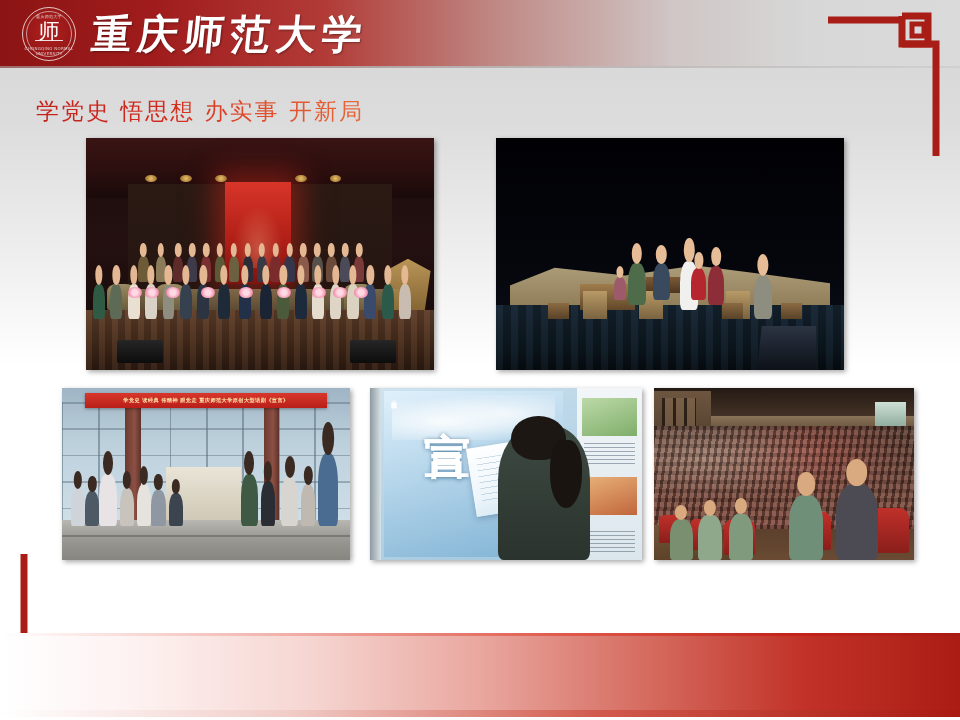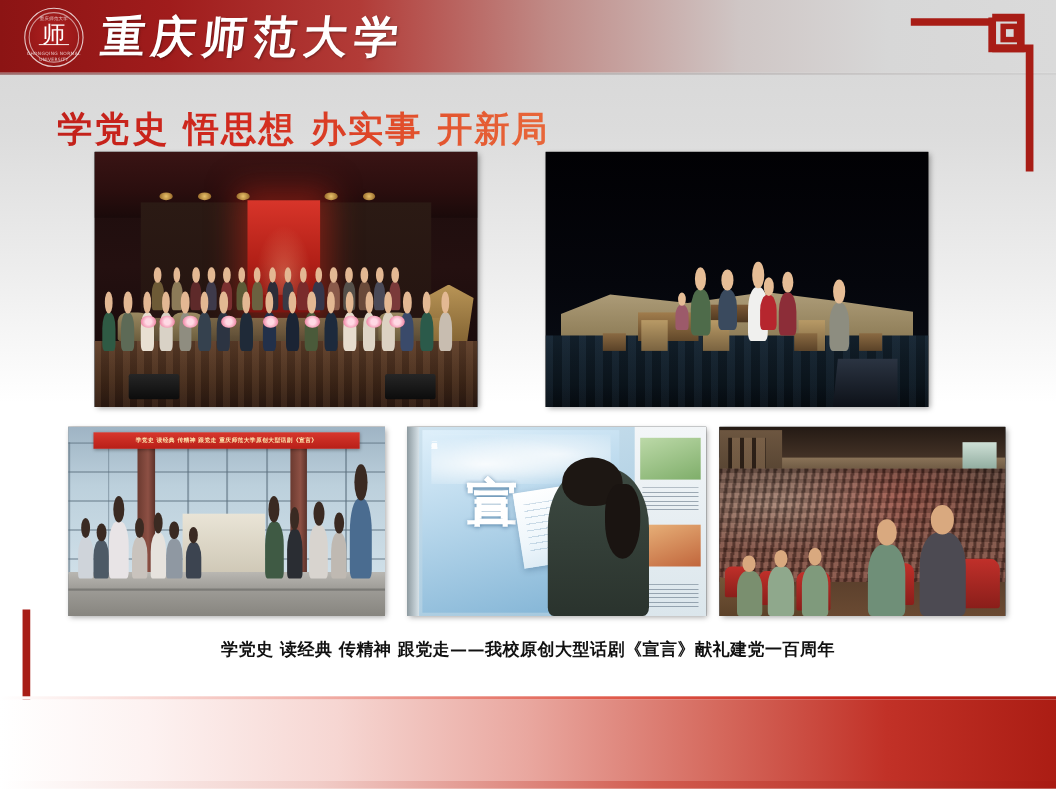--- a/index.html
+++ b/index.html
@@ -59,23 +59,23 @@
     transform:skewX(-6deg);
     white-space:nowrap;
   }
 
   
   .corner-tr{position:absolute;right:16px;top:10px;width:120px;height:150px;}
   .corner-bl{position:absolute;left:16px;bottom:18px;width:120px;height:150px;}
 
   
   .slide-title{
-    position:absolute;left:52px;top:96px;white-space:nowrap;
+    position:absolute;left:36px;top:96px;white-space:nowrap;
     font-family:"DejaVu Sans","Liberation Sans",sans-serif;
-    font-size:32px;font-weight:bold;letter-spacing:2px;
+    font-size:23px;font-weight:normal;letter-spacing:2px;
     background:linear-gradient(90deg,#c2211b 0%,#d22a1e 38%,#e2502c 72%,#e8673a 100%);
     -webkit-background-clip:text;background-clip:text;color:transparent;
     -webkit-text-fill-color:transparent;
     text-shadow:none;
   }
 
   
   .photo{
     position:absolute;overflow:hidden;background:#111;
     box-shadow:2px 2px 5px rgba(0,0,0,.35);
@@ -456,19 +456,18 @@
       <div class="p5-seat" style="left:55%;bottom:6%;width:13%;height:22%"></div>
       <div class="p5-seat" style="left:82%;bottom:4%;width:16%;height:26%"></div>
       <div class="p5-front" style="left:6%;width:9%;height:24%;background:#7a8f6f"></div>
       <div class="p5-front" style="left:17%;width:9%;height:26%;background:#8fa88c"></div>
       <div class="p5-front" style="left:29%;width:9%;height:27%;background:#7f9a7c"></div>
       <div class="p5-front" style="left:52%;width:13%;height:38%;background:#6f8f78"></div>
       <div class="p5-front" style="left:70%;width:16%;height:44%;background:#4c4a52"></div>
     </div>
   </div>
 
-  <div class="caption">学党史 读经典 传精神 跟党走——我校原创大型话剧《宣言》献礼建党一百周年</div>
 
   <div class="footer-rule"></div>
   <div class="footer-band"></div>
   <div class="footer-edge"></div>
 
 </div>
 
 </body></html>

